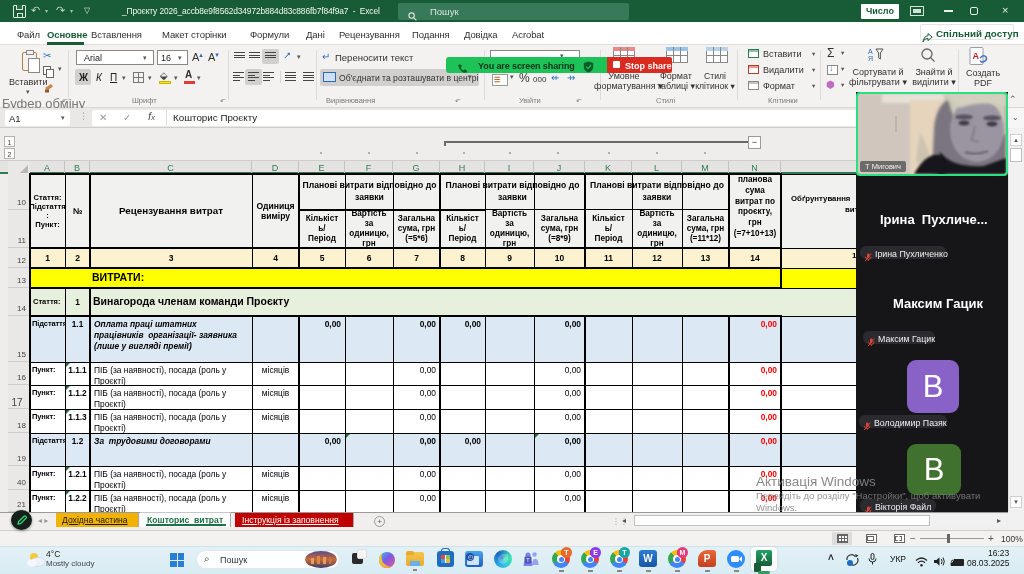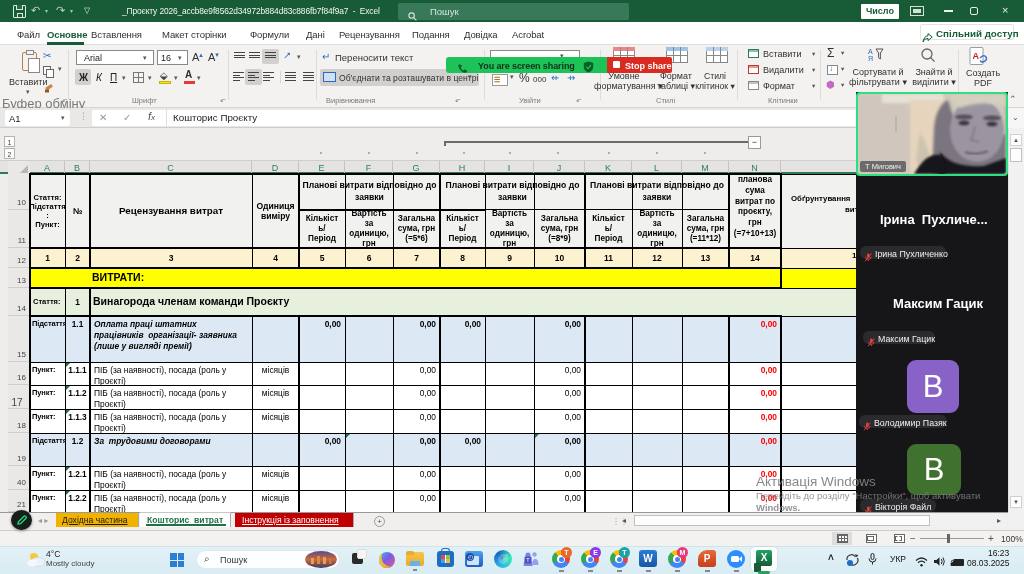--- a/index.html
+++ b/index.html
@@ -535,21 +535,21 @@
 <div style="left:860px;top:499px;width:76px;height:13px;background:#2b2b2f;border-radius:6px;"></div>
 <div style="left:864px;top:501px;"><svg width="8" height="9" viewBox="0 0 8 9">
       <rect x="3" y="0.5" width="2.6" height="4.6" rx="1.3" fill="#e04338"></rect>
       <path d="M1.6 3.8 Q1.6 6.4 4.3 6.4 Q7 6.4 7 3.8" fill="none" stroke="#e04338" stroke-width="0.9"></path>
       <line x1="4.3" y1="6.4" x2="4.3" y2="8" stroke="#e04338" stroke-width="0.9"></line>
       <line x1="7.4" y1="0.6" x2="1" y2="8.2" stroke="#e04338" stroke-width="1"></line>
     </svg></div>
 <div style="left:875px;top:501.5px;font-size:8.8px;color:#f0f0f0;">Вікторія Файл</div>
 <div style="left:756px;top:474px;font-size:13.5px;color:rgba(130,130,130,.95);z-index:60;">Активація Windows</div>
 <div style="left:756px;top:490px;font-size:9.5px;color:rgba(130,130,130,.85);z-index:60;">Перейдіть до розділу "Настройки", щоб активувати</div>
-<div style="left:756px;top:502px;font-size:9.5px;color:rgba(130,130,130,.85);z-index:60;font-weight:bold;">Windows.</div>
+<div style="left:756px;top:502px;font-size:9.5px;color:rgba(130,130,130,.85);z-index:60;">Windows.</div>
 <div style="left:0px;top:512px;width:1024px;height:18px;background:#f0efee;border-top:1px solid #9a9998;"></div>
 <div style="left:38px;top:516px;font-size:8px;color:#999;">◂&nbsp;▸</div>
 <div style="left:56px;top:513px;width:83px;height:14px;background:#f2b200;border-right:1px solid #aaa;"></div>
 <div style="left:62px;top:515px;font-size:8.6px;color:#1a1a1a;text-decoration:underline;">Дохідна частина</div>
 <div style="left:140px;top:513px;width:91px;height:14px;background:#ffffff;border-right:1px solid #aaa;box-shadow:0 -1px 0 #c8c8c8;"></div>
 <div style="left:146px;top:524px;width:80px;height:2px;background:#1e7145;"></div>
 <div style="left:147px;top:515px;font-size:8.6px;font-weight:bold;color:#1e7145;">Кошторис&nbsp; витрат</div>
 <div style="left:235px;top:513px;width:119px;height:14px;background:#c00000;border-right:1px solid #aaa;"></div>
 <div style="left:242px;top:515px;font-size:8.6px;color:#fff;text-decoration:underline;">Інструкція із заповнення</div>
 <div style="left:374px;top:516px;width:11px;height:11px;border:1px solid #999;border-radius:50%;text-align:center;line-height:10px;font-size:8px;color:#555;">+</div>

